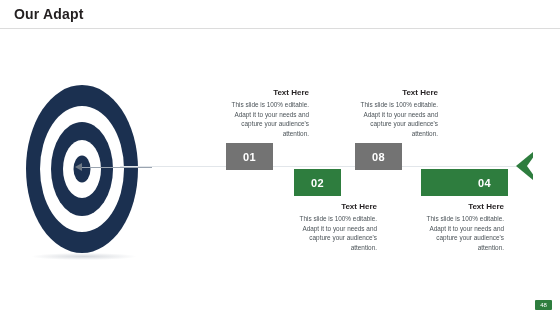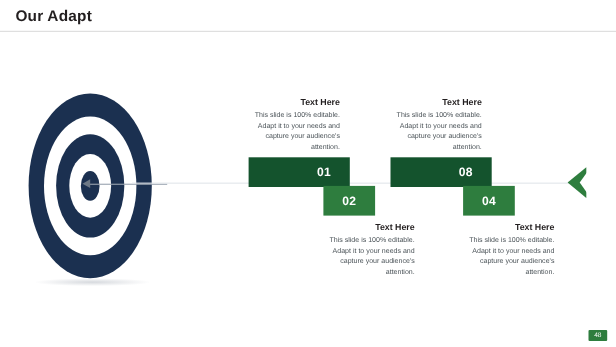--- a/index.html
+++ b/index.html
@@ -105,27 +105,27 @@
     width: 47px;
     height: 27px;
     display: flex;
     align-items: center;
     justify-content: center;
     color: #ffffff;
     font-size: 11px;
     font-weight: bold;
     letter-spacing: 0.3px;
   }
-  .num-navy  { background: #14532d; padding-left: 45px; }
+  .num-navy  { background: #737373; }
   .num-green { background: #2e7d3e; }
 
   .card-01 { left: 226px; top: 143px; }
   .card-02 { left: 294px; top: 169px; }
   .card-03 { left: 355px; top: 143px; }
-  .card-04 { left: 421px; top: 169px; }
+  .card-04 { left: 421px; top: 169px; padding-left: 40px; }
 
   
   .text-block {
     position: absolute;
     width: 78px;
     text-align: right;
   }
   .tb-heading {
     font-size: 8px;
     font-weight: bold;

